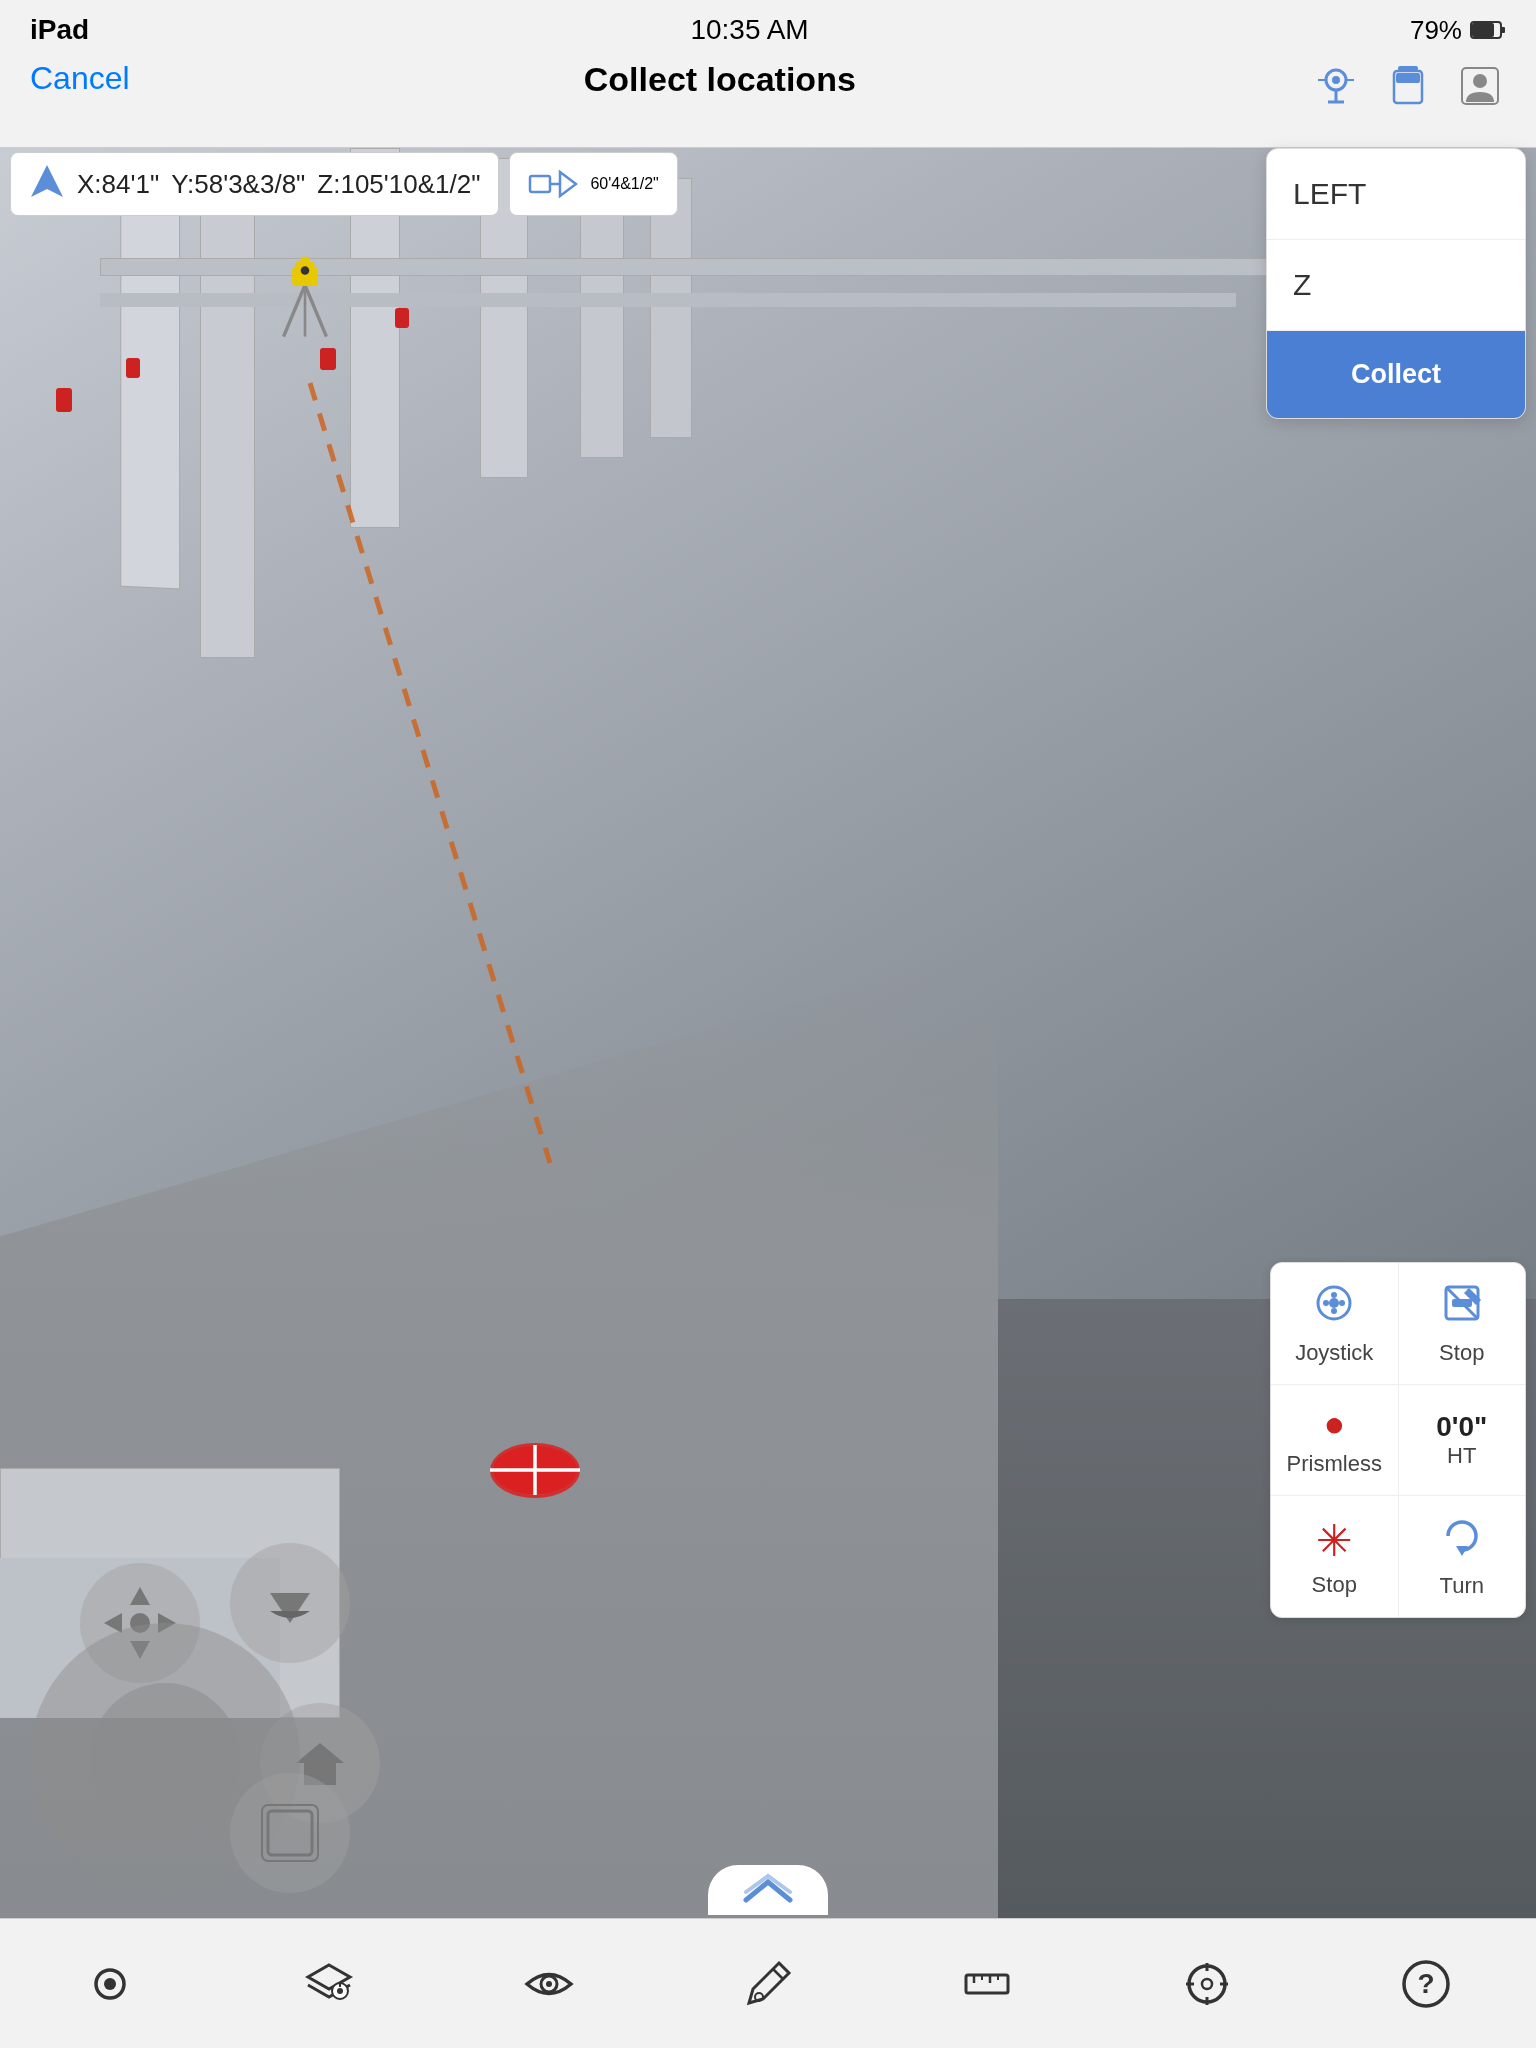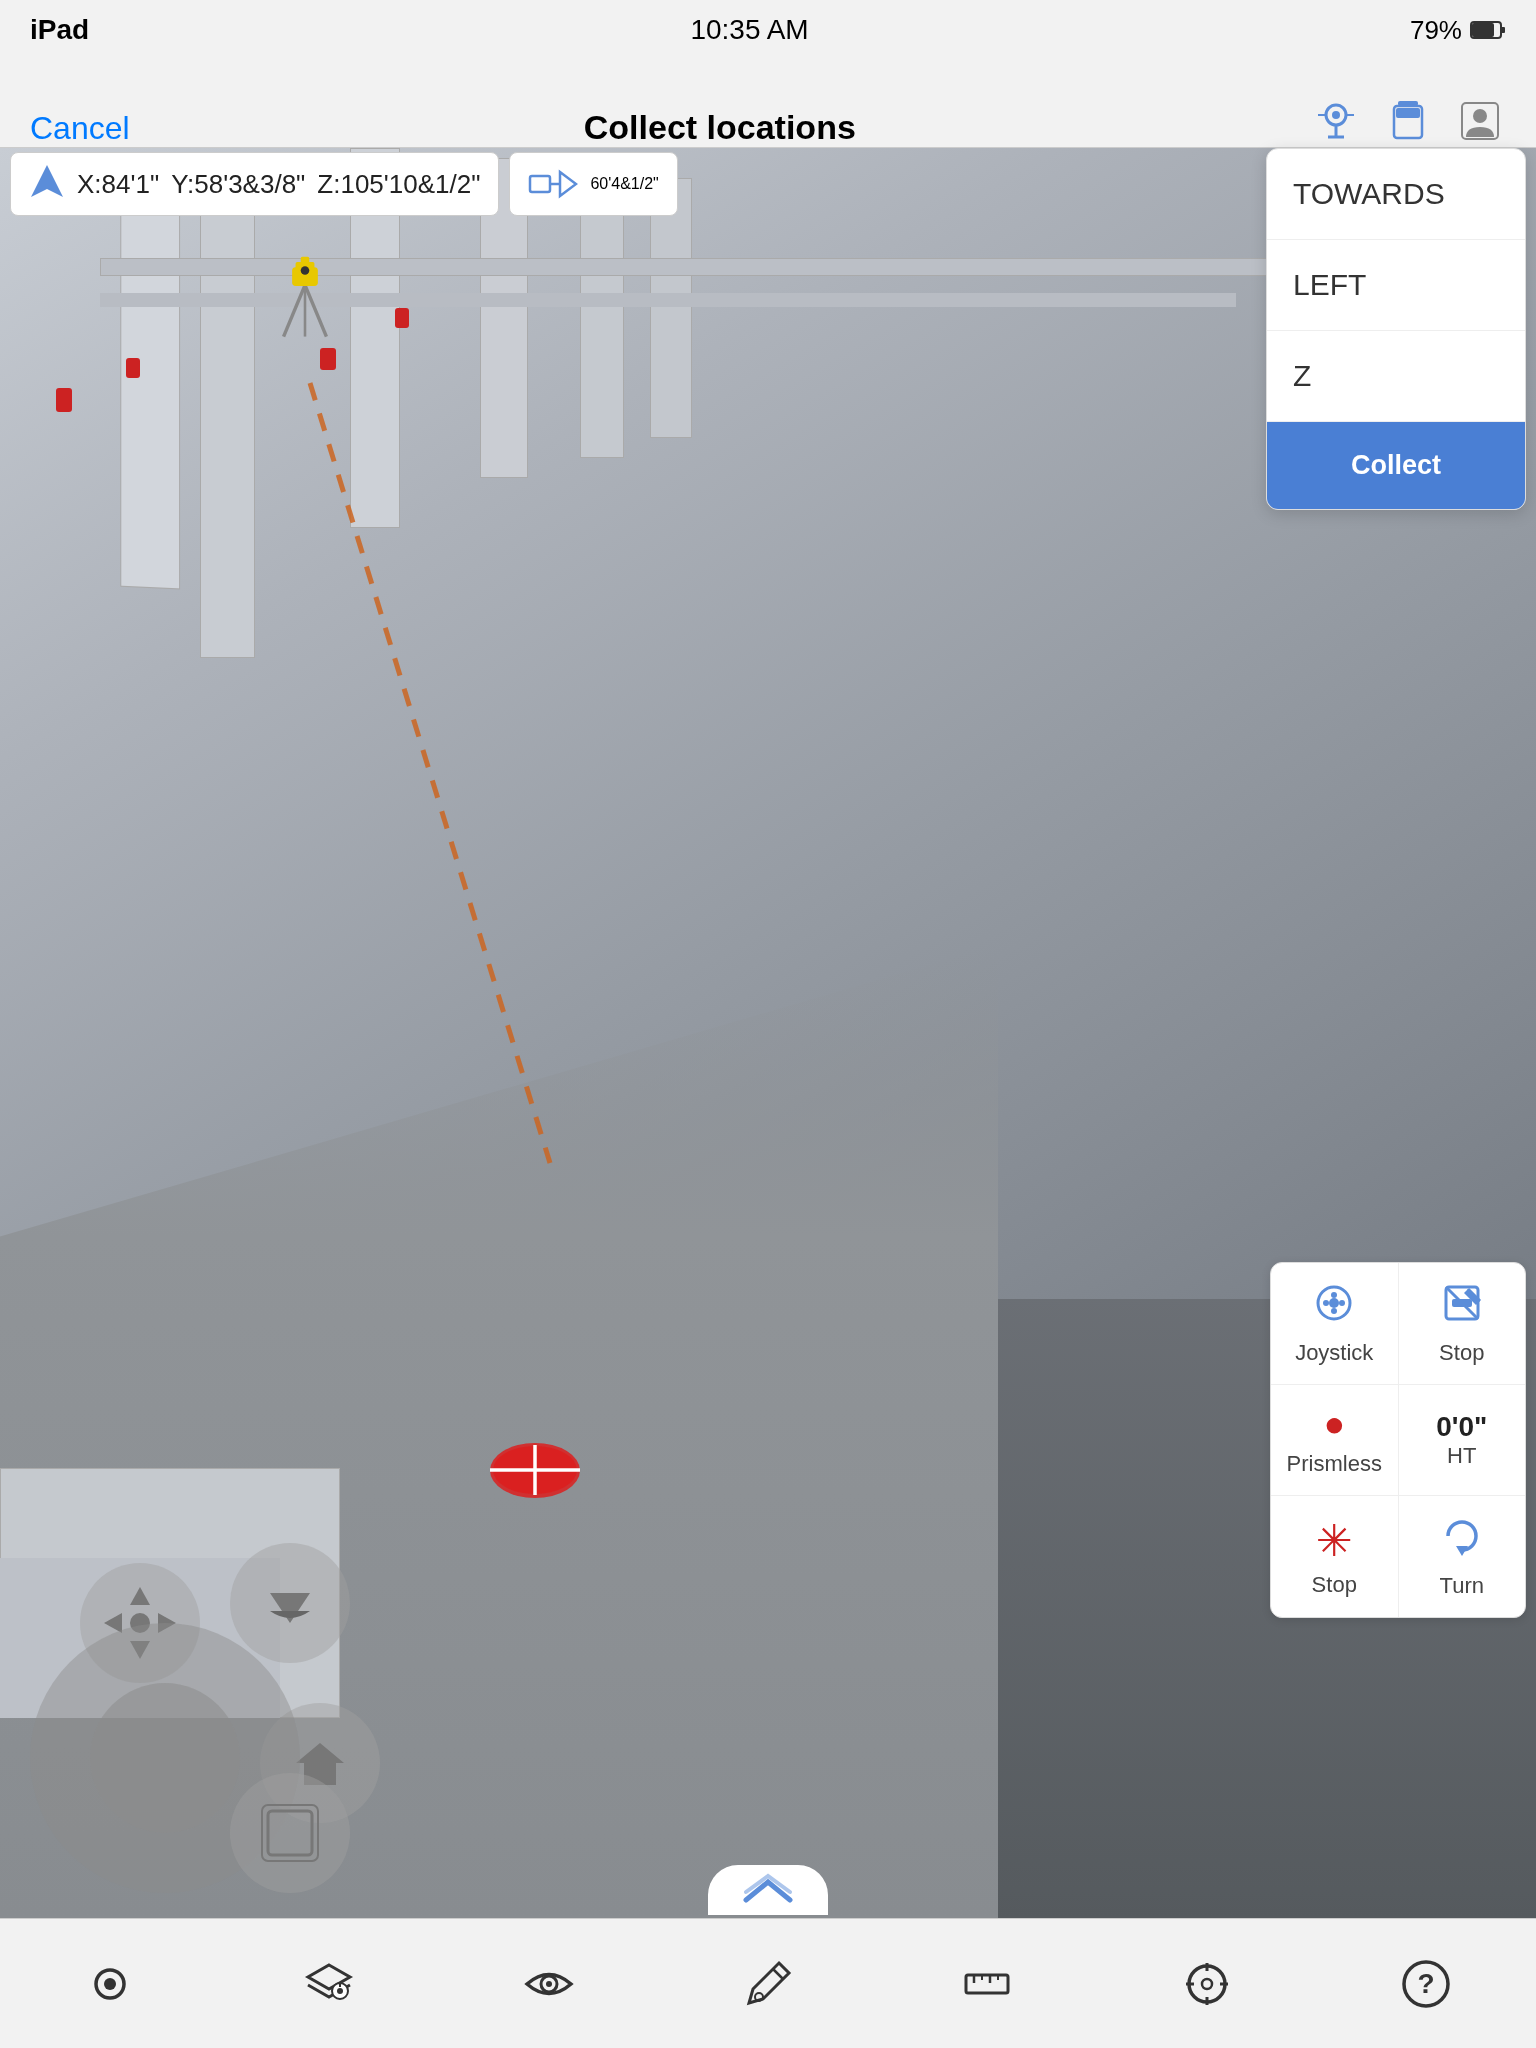--- a/index.html
+++ b/index.html
@@ -31,21 +31,21 @@
     #status-bar .right { font-size: 26px; display: flex; align-items: center; gap: 8px; }
 
     
     #nav-bar {
       position: absolute;
       top: 60px; left: 0; right: 0;
       height: 88px;
       background: #f2f2f2;
       border-bottom: 1px solid #ccc;
       display: flex;
-      align-items: flex-end;
+      align-items: flex-start;
       justify-content: space-between;
       padding: 0 30px;
       z-index: 100;
     }
     #nav-bar .cancel-btn {
       font-size: 32px;
       color: #007aff;
       cursor: pointer;
     }
     #nav-bar .title {
@@ -506,21 +506,20 @@
       <svg width="90" height="55" viewBox="0 0 90 55">
         <ellipse cx="45" cy="27" rx="42" ry="24" fill="rgba(220,30,30,0.85)"></ellipse>
         <line x1="0" y1="27" x2="90" y2="27" stroke="white" stroke-width="3.5"></line>
         <line x1="45" y1="2" x2="45" y2="52" stroke="white" stroke-width="3.5"></line>
       </svg>
     </div>
   </div>
 </div>
 
 <div id="dropdown-panel">
-  <div class="dropdown-item">TOWARDS</div>
   <div class="dropdown-item">LEFT</div>
   <div class="dropdown-item">Z</div>
   <div class="collect-btn">Collect</div>
 </div>
 
 <div id="control-panel" style="bottom: 430px; right: 10px; top: auto;">
   <div class="cp-row">
     <div class="cp-cell">
       <span class="cp-icon">
         <svg width="44" height="44" viewBox="0 0 44 44">

